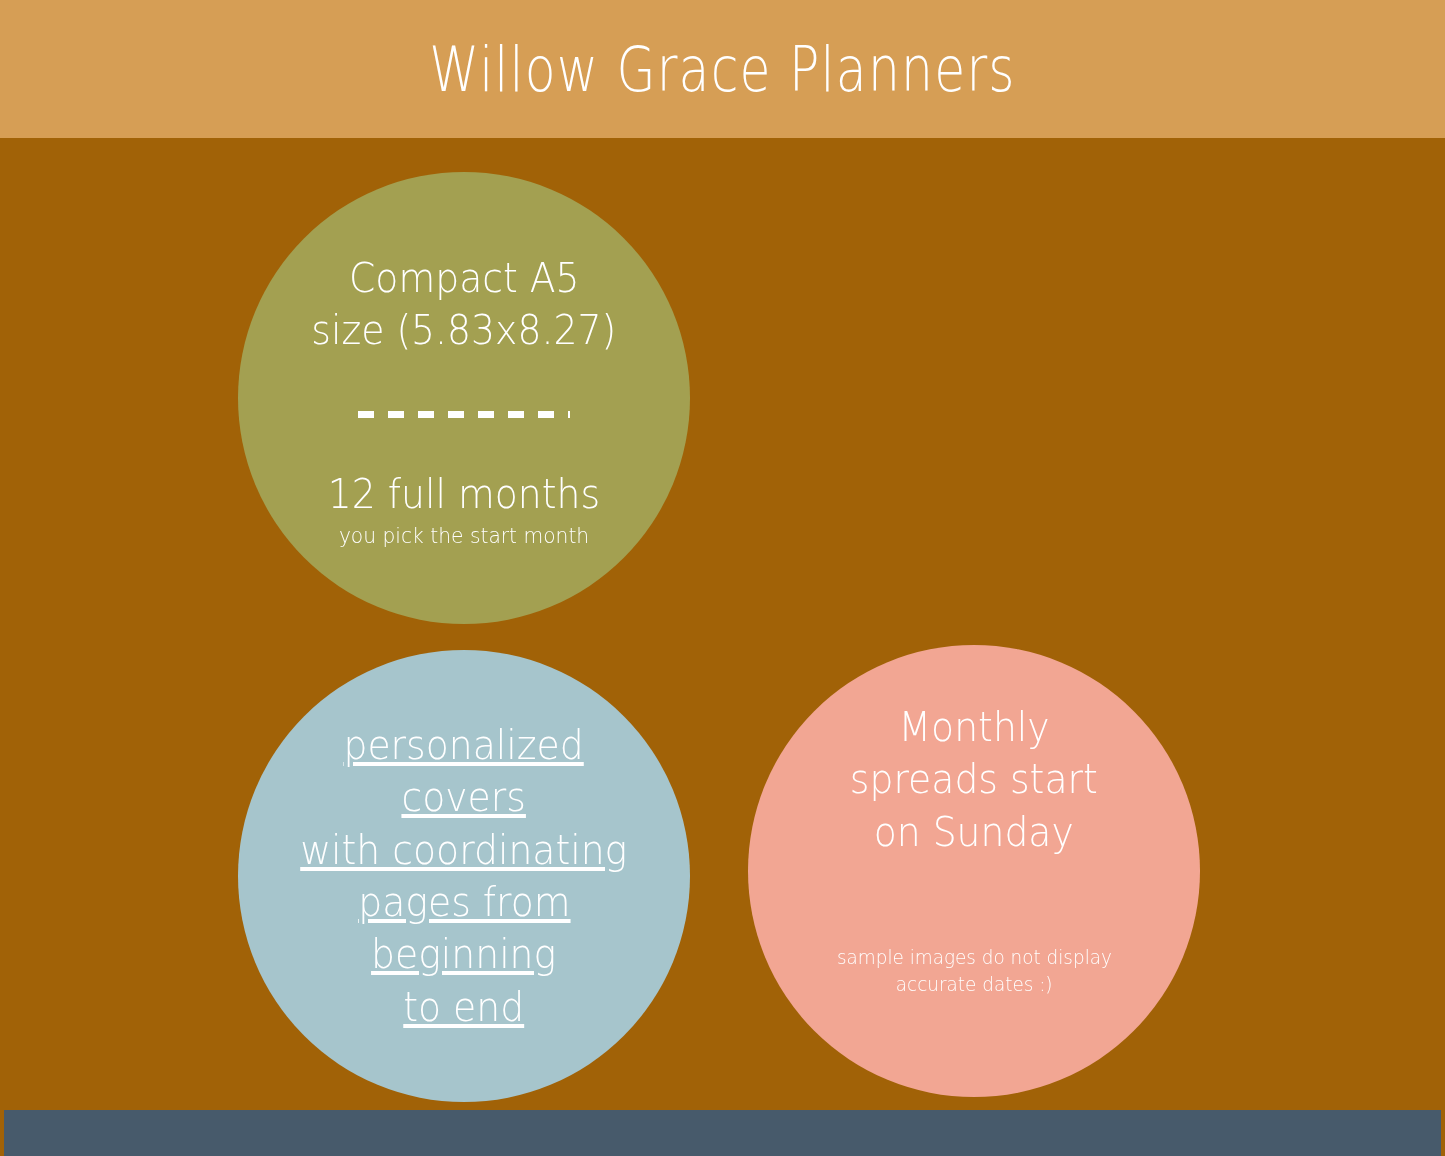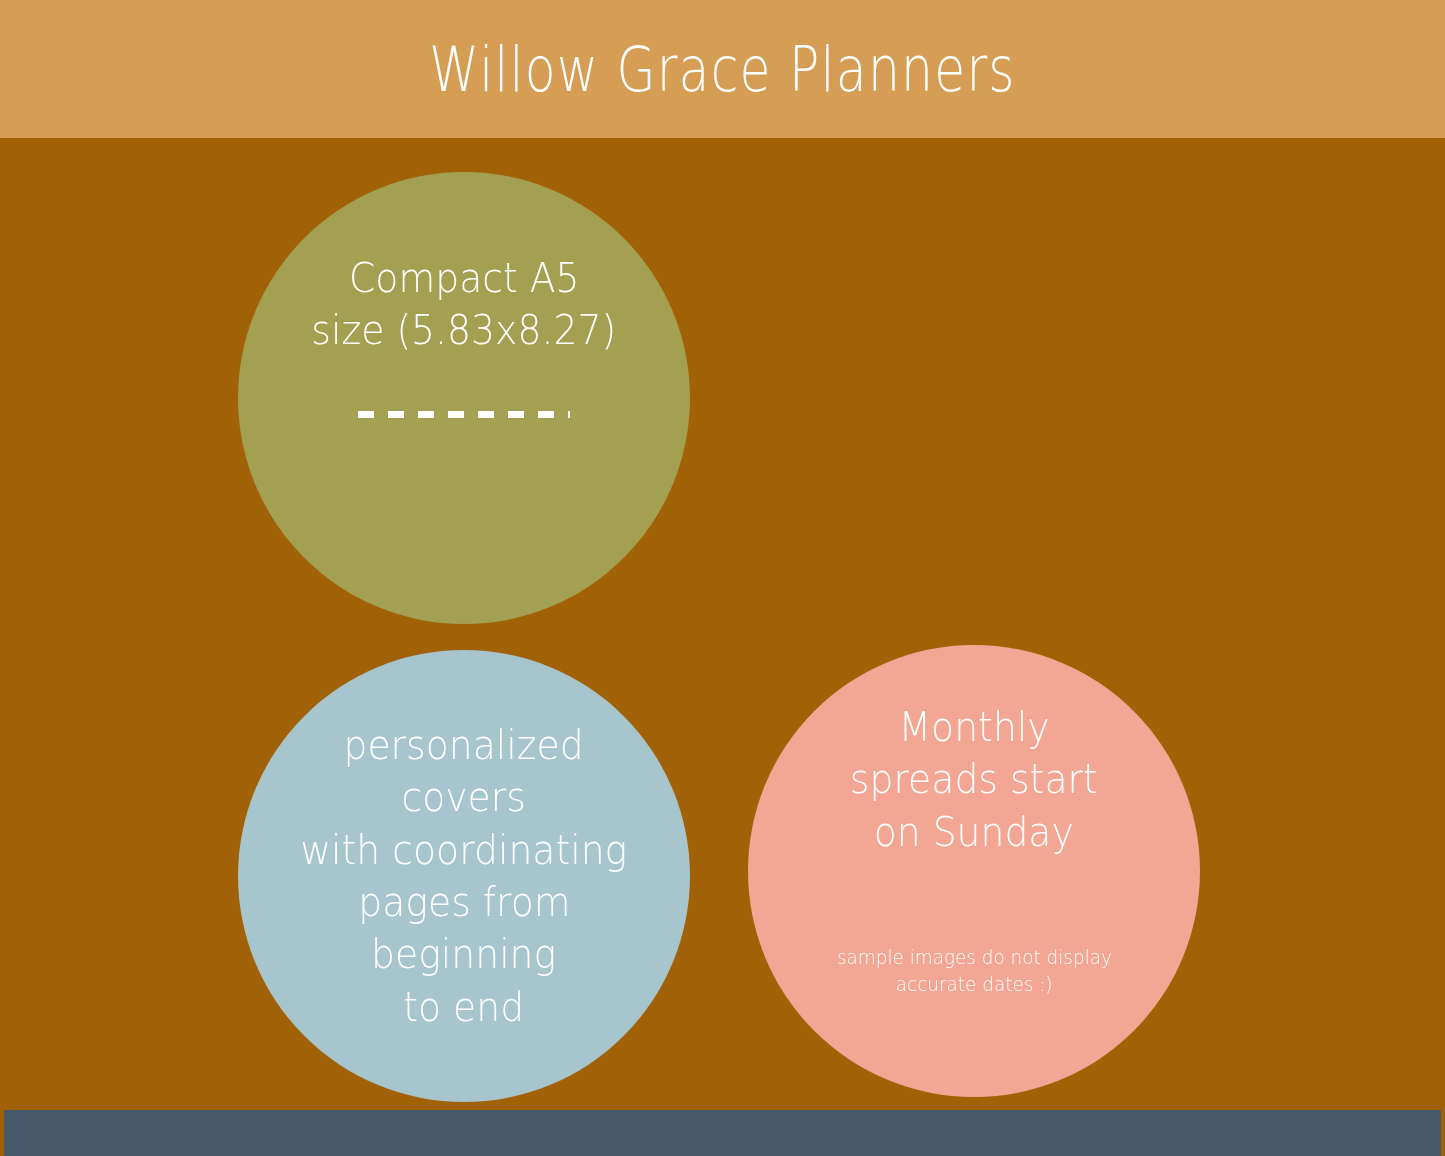--- a/index.html
+++ b/index.html
@@ -129,20 +129,21 @@
     line-height: 1.30;
   }
 
   
   #circle-covers {
     left: 238px;
     top: 512px;
     width: 452px;
     height: 452px;
     background: #a6c5cc;
+    text-decoration: underline;
   }
   #circle-covers .ln {
     font-size: 41px;
     line-height: 1.28;
   }
 
   
   #circle-spreads {
     left: 748px;
     top: 507px;
@@ -186,20 +187,24 @@
   <div class="header-title">Willow Grace Planners</div>
 
   <div class="circles">
 
     <div class="circle" id="circle-a5">
       <div class="lines">
         <span class="ln big">Compact A5</span>
         <span class="ln big">size (5.83x8.27)</span>
       </div>
       <div class="divider"></div>
+      <div class="lines">
+        <span class="ln months">12 full months</span>
+        <span class="ln sub">you pick the start month</span>
+      </div>
     </div>
 
 
     <div class="circle" id="circle-covers">
       <div class="lines">
         <span class="ln">personalized</span>
         <span class="ln">covers</span>
         <span class="ln">with coordinating</span>
         <span class="ln">pages from</span>
         <span class="ln">beginning</span>

